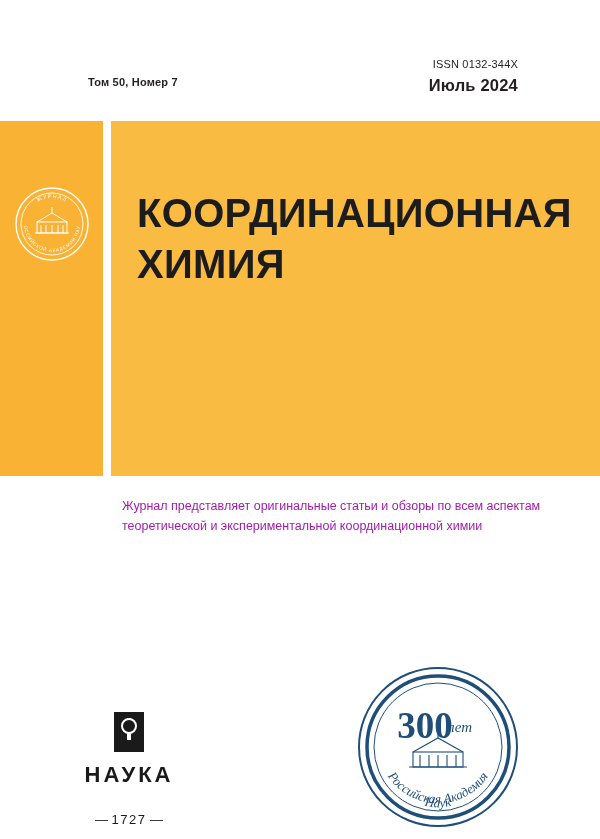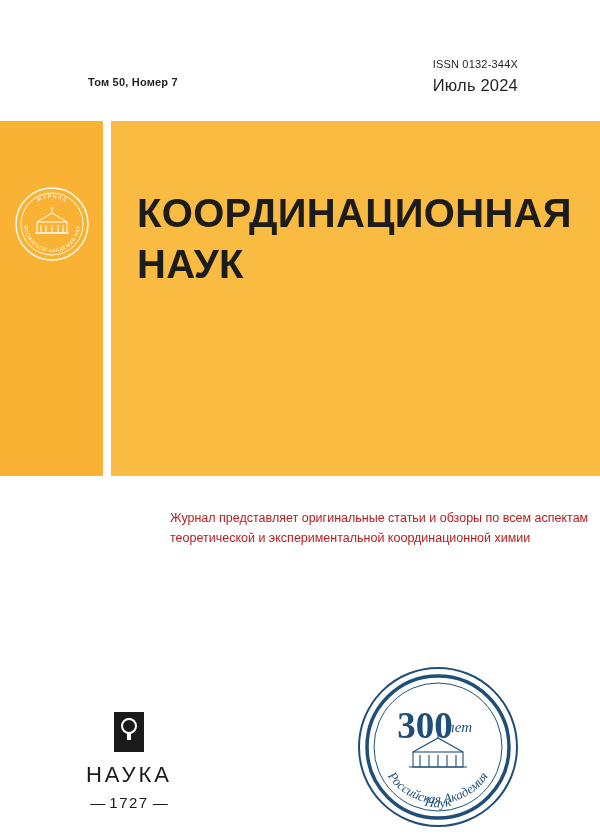--- a/index.html
+++ b/index.html
@@ -37,21 +37,21 @@
     font-size: 11px;
     font-weight: bold;
     color: #231f20;
     letter-spacing: 0.2px;
   }
   .date {
     position: absolute;
     top: 76px;
     right: 82px;
     font-size: 16.5px;
-    font-weight: normal;
+    font-weight: bold;
     color: #231f20;
     letter-spacing: 0.2px;
   }
   
   .band-left {
     position: absolute;
     left: 0;
     top: 121px;
     width: 103px;
     height: 355px;
@@ -82,26 +82,25 @@
     left: 14px;
     top: 186px;
     width: 76px;
     height: 76px;
   }
   .seal svg { display:block; }
   
   .blurb {
     position: absolute;
     left: 122px;
-    top: 508px;
+    top: 496px;
     width: 420px;
     font-size: 12.5px;
     line-height: 1.62;
-    color: #b91c1c;
-    margin-left: 48px;
+    color: #a21caf;
   }
   
   .emblem {
     position: absolute;
     left: 357px;
     top: 666px;
     width: 162px;
     height: 162px;
   }
   .emblem svg { display: block; }
@@ -137,27 +136,27 @@
     top: 6px;
     transform: translateX(-50%);
     width: 12px;
     height: 12px;
     border: 2px solid #ffffff;
     border-radius: 50%;
     background: #1a1a1a;
   }
   .publisher .name {
     font-size: 22px;
-    font-weight: normal;
+    font-weight: bold;
     letter-spacing: 3px;
     color: #1a1a1a;
   }
   .publisher .year {
-    margin-top: 6px;
-    font-size: 15px;
+    margin-top: 24px;
+    font-size: 13px;
     letter-spacing: 1.5px;
     color: #1a1a1a;
   }
   .publisher .year .dash { letter-spacing: 0; }
 </style>
 </head>
 <body>
 
 <div class="cover">
 
@@ -187,21 +186,21 @@
         <line x1="32" y1="39" x2="32" y2="47"></line>
         <line x1="38" y1="39" x2="38" y2="47"></line>
         <line x1="44" y1="39" x2="44" y2="47"></line>
         <line x1="49" y1="39" x2="49" y2="47"></line>
         <line x1="21" y1="47" x2="55" y2="47"></line>
         <line x1="38" y1="21" x2="38" y2="27"></line>
       </g>
     </svg>
   </div>
 
-  <div class="title">КООРДИНАЦИОННАЯ НАУК</div>
+  <div class="title">КООРДИНАЦИОННАЯ ХИМИЯ</div>
 
   <div class="blurb">Журнал представляет оригинальные статьи и обзоры по всем аспектам теоретической и экспериментальной координационной химии</div>
 
   <div class="emblem">
     <svg viewBox="0 0 162 162" width="162" height="162" aria-hidden="true">
       <defs>
         <path id="ribbon1" d="M 24,96 A 60,60 0 0 0 138,96" fill="none"></path>
         <path id="ribbon2" d="M 38,120 A 54,54 0 0 0 124,120" fill="none"></path>
       </defs>
       <circle cx="81" cy="81" r="79" fill="none" stroke="#1f4e79" stroke-width="2"></circle>

